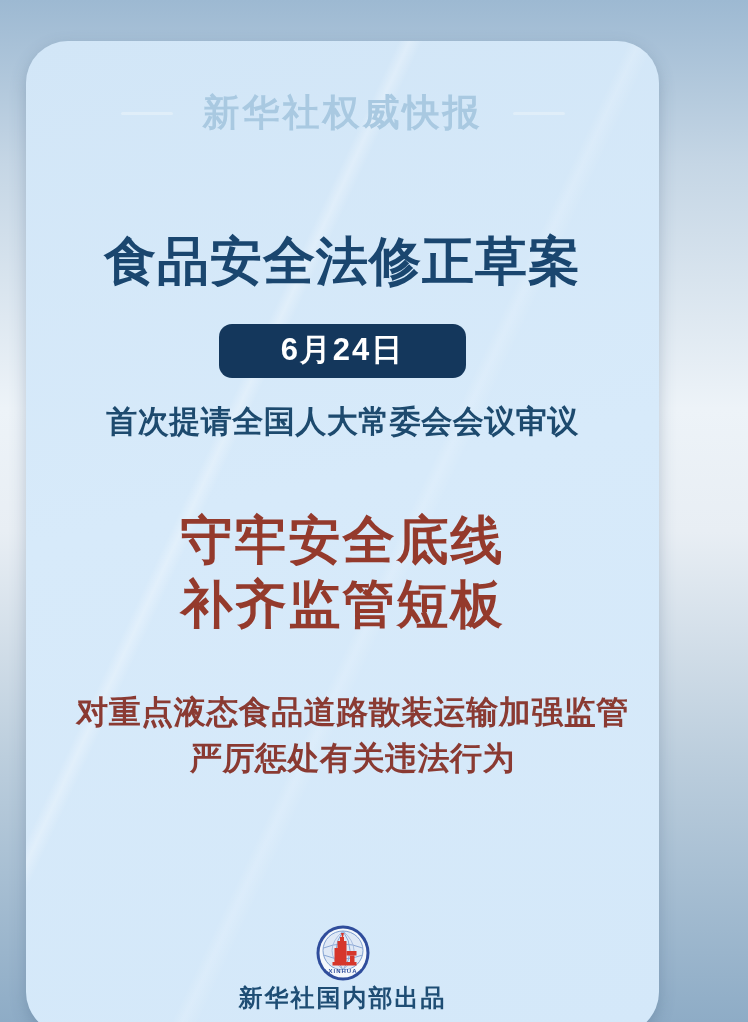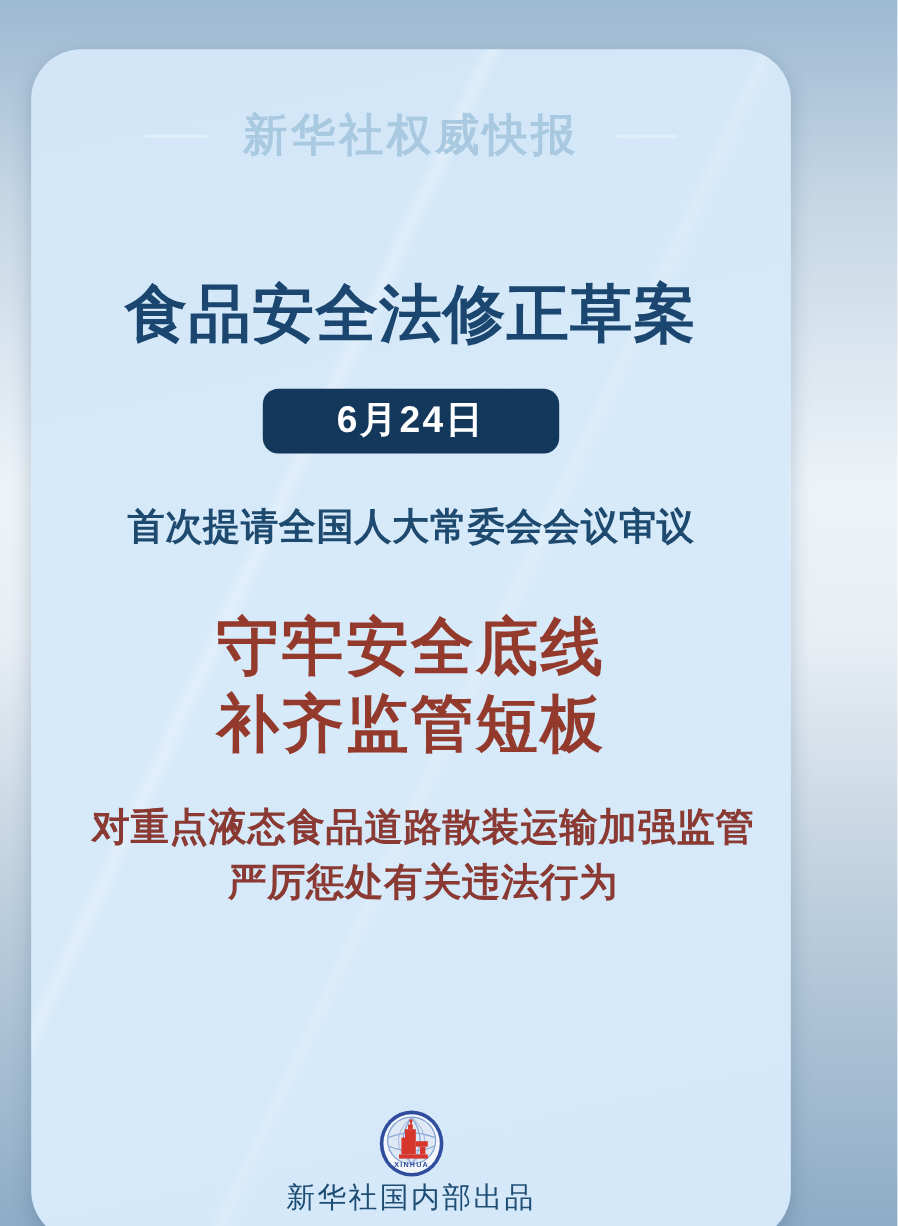--- a/index.html
+++ b/index.html
@@ -79,56 +79,56 @@
     color: #ffffff;
     font-size: 31px;
     font-weight: 800;
     letter-spacing: 2px;
     padding: 5px 62px 7px 62px;
     min-width: 240px;
     border-radius: 13px;
   }
 
   .subtitle {
-    top: 377px;
+    top: 360px;
     color: #1d4a6e;
     font-family: Liberation Serif, serif;
     font-size: 31px;
     font-weight: 700;
     letter-spacing: 0.5px;
   }
 
   .headline {
     top: 467px;
     color: #943a2c;
     font-size: 52px;
     font-weight: 900;
     line-height: 64px;
     letter-spacing: 2px;
   }
 
   .details {
-    top: 625px;
+    top: 648px;
     color: #8a3a32;
     font-family: "Liberation Serif", "DejaVu Serif", serif;
     font-size: 32px;
     font-weight: 700;
     line-height: 46px;
     letter-spacing: 0.5px;
     padding-left: 20px;
   }
 
   .logo-wrap { top: 883px; }
   .logo-wrap svg { display: inline-block; }
 
   .credit {
     top: 941px;
     color: #1e4d74;
     font-size: 24px;
-    font-weight: 400;
+    font-weight: 700;
     letter-spacing: 2px;
   }
 </style>
 </head>
 <body>
 
 <div class="stage">
   <div class="card">
 
     <div class="block brand-row">

